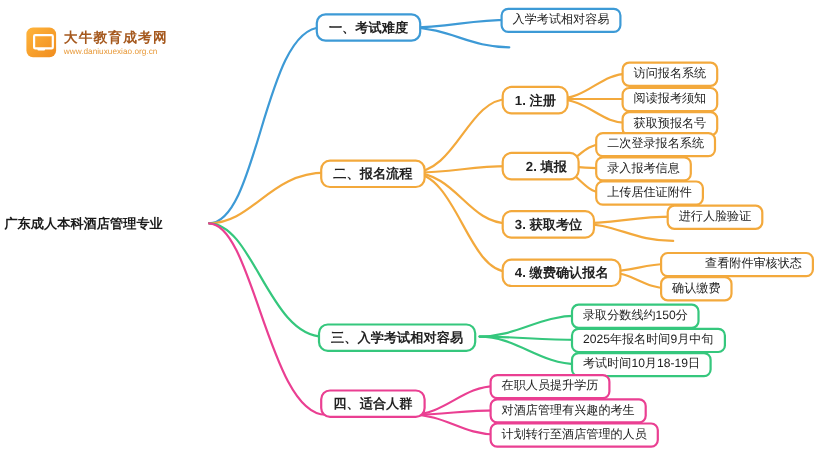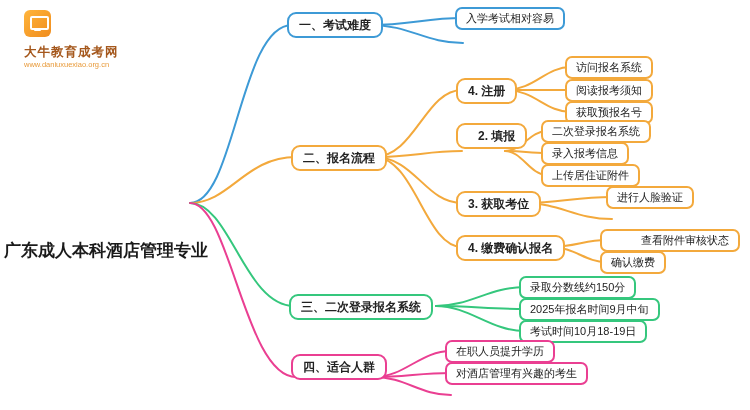--- a/index.html
+++ b/index.html
@@ -4,30 +4,30 @@
 <style>
   html,body{margin:0;padding:0;background:#fff;}
   .canvas{
     position:relative;width:750px;height:410px;background:#fff;overflow:hidden;
     font-family:"Liberation Sans","DejaVu Sans",sans-serif;
   }
   svg.connectors{position:absolute;left:0;top:0;width:750px;height:410px;}
   svg.connectors path{fill:none;stroke-width:2;stroke-linecap:round;}
 
   
-  .logo{position:absolute;left:24px;top:10px;display:flex;align-items:flex-start;gap:7px;cursor:pointer;flex-direction:column;}
+  .logo{position:absolute;left:24px;top:25px;display:flex;align-items:center;gap:7px;cursor:pointer;}
   .logo-icon{width:27px;height:27px;border-radius:6px;background:linear-gradient(135deg,#ffb53c,#f08c1e);
     position:relative;flex:0 0 auto;}
   .logo-icon::before{content:"";position:absolute;left:6px;top:6px;width:15px;height:10px;border:2px solid #fff;border-radius:2px;}
   .logo-icon::after{content:"";position:absolute;left:10px;top:19px;width:7px;height:2px;background:#fff;border-radius:1px;}
   .logo-title{font-size:12.5px;font-weight:bold;color:#a5581d;letter-spacing:1px;line-height:16px;}
   .logo-url{font-size:7.5px;color:#e89a3a;line-height:10px;}
 
   
-  .center-label{position:absolute;left:4px;top:195px;font-size:17px;font-weight:bold;color:#1a1a1a;white-space:nowrap;margin-top:44px;}
+  .center-label{position:absolute;left:4px;top:195px;font-size:12px;font-weight:bold;color:#1a1a1a;white-space:nowrap;}
 
   
   .node,.leaf{position:absolute;background:#fff;white-space:nowrap;color:#222;box-sizing:border-box;}
   .node{border:2px solid;border-radius:9px;font-weight:bold;font-size:12px;line-height:16px;padding:3px 10px;}
   .leaf{border:2px solid;border-radius:7px;font-size:11px;line-height:15px;padding:2px 9px;}
   .b-blue{border-color:#3d9ad6;}
   .b-orange{border-color:#f3a93c;}
   .b-green{border-color:#35c77d;}
   .b-pink{border-color:#ea3f92;}
 </style>
@@ -81,39 +81,40 @@
     </div>
   </div>
 
   <div class="center-label">广东成人本科酒店管理专业</div>
 
   <div class="node b-blue" style="left:287px;top:12px;">一、考试难度</div>
   <div class="leaf b-blue" style="left:455px;top:7px;">入学考试相对容易</div>
 
   <div class="node b-orange" style="left:291px;top:145px;">二、报名流程</div>
 
-  <div class="node b-orange" style="left:456px;top:78px;">4. 注册</div>
+  <div class="node b-orange" style="left:456px;top:78px;">1. 注册</div>
   <div class="leaf b-orange" style="left:565px;top:56px;">访问报名系统</div>
   <div class="leaf b-orange" style="left:565px;top:79px;">阅读报考须知</div>
   <div class="leaf b-orange" style="left:565px;top:101px;">获取预报名号</div>
 
-  <div class="node b-orange" style="left:456px;top:123px;padding-left:20px;">2. 填报</div>
+  <div class="node b-orange" style="left:456px;top:138px;padding-left:20px;">2. 填报</div>
   <div class="leaf b-orange" style="left:541px;top:120px;">二次登录报名系统</div>
   <div class="leaf b-orange" style="left:541px;top:142px;">录入报考信息</div>
   <div class="leaf b-orange" style="left:541px;top:164px;">上传居住证附件</div>
 
   <div class="node b-orange" style="left:456px;top:191px;">3. 获取考位</div>
   <div class="leaf b-orange" style="left:606px;top:186px;">进行人脸验证</div>
 
   <div class="node b-orange" style="left:456px;top:235px;">4. 缴费确认报名</div>
   <div class="leaf b-orange" style="left:600px;top:229px;padding-left:39px;">查看附件审核状态</div>
   <div class="leaf b-orange" style="left:600px;top:251px;">确认缴费</div>
 
-  <div class="node b-green" style="left:289px;top:294px;">三、二次登录报名系统</div>
+  <div class="node b-green" style="left:289px;top:294px;">三、入学考试相对容易</div>
   <div class="leaf b-green" style="left:519px;top:276px;">录取分数线约150分</div>
   <div class="leaf b-green" style="left:519px;top:298px;">2025年报名时间9月中旬</div>
   <div class="leaf b-green" style="left:519px;top:320px;">考试时间10月18-19日</div>
 
   <div class="node b-pink" style="left:291px;top:354px;">四、适合人群</div>
   <div class="leaf b-pink" style="left:445px;top:340px;">在职人员提升学历</div>
   <div class="leaf b-pink" style="left:445px;top:362px;">对酒店管理有兴趣的考生</div>
+  <div class="leaf b-pink" style="left:445px;top:384px;">计划转行至酒店管理的人员</div>
 
 </div>
 
 </body></html>

